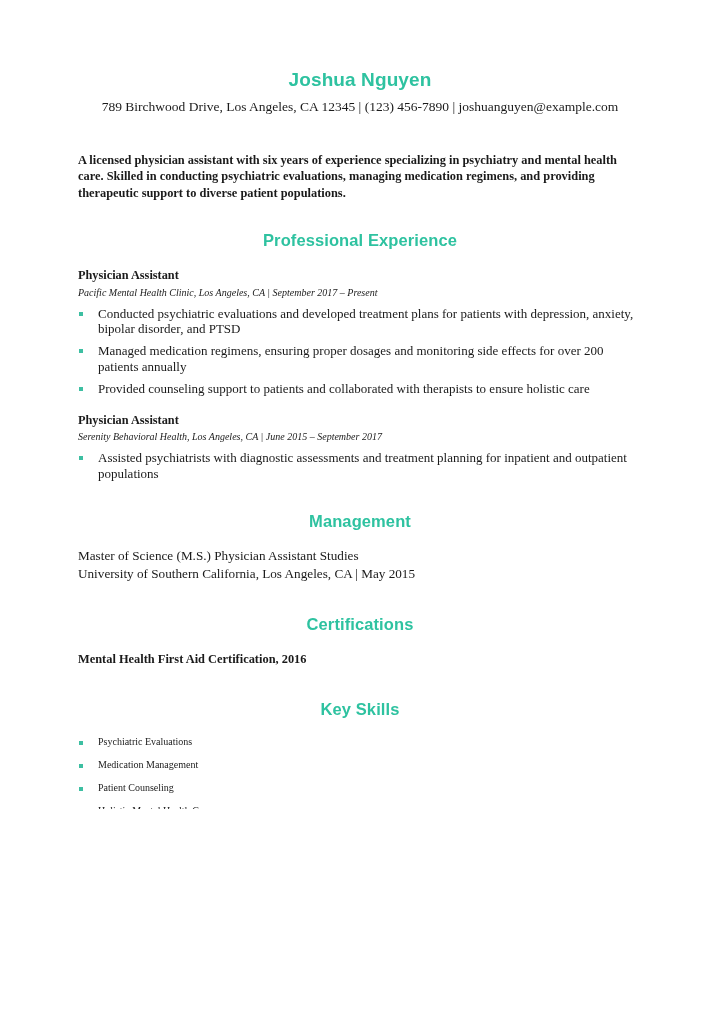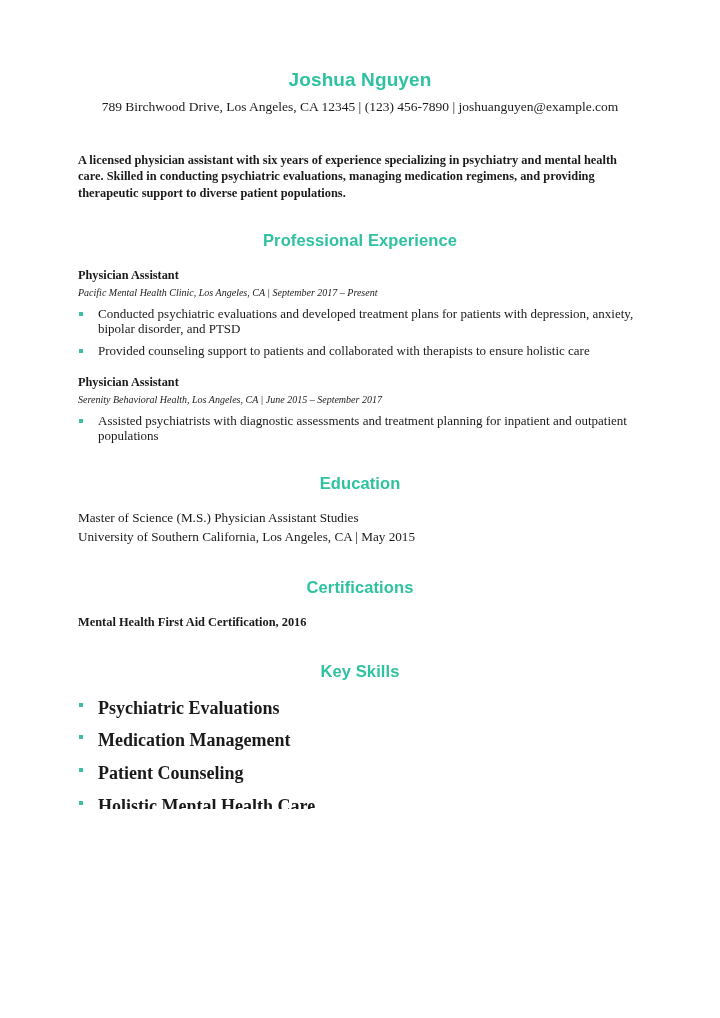--- a/index.html
+++ b/index.html
@@ -127,22 +127,22 @@
   
   ul.skills {
     list-style: none;
     margin: 17px 0 0 0;
     padding: 0;
   }
   ul.skills li {
     position: relative;
     padding-left: 20px;
     margin-bottom: 11px;
-    font-weight: bold;
-    font-size: 18px;
+    font-weight: normal;
+    font-size: 10px;
     line-height: 1.2;
   }
   ul.skills li .sq {
     position: absolute;
     left: 1px;
     top: 5px;
     width: 4px;
     height: 4px;
     background: #3dbfa2;
     display: block;
@@ -159,33 +159,34 @@
 
     <div class="summary">A licensed physician assistant with six years of experience specializing in psychiatry and mental health care. Skilled in conducting psychiatric evaluations, managing medication regimens, and providing therapeutic support to diverse patient populations.</div>
 
     <div class="section-heading sec-experience">Professional Experience</div>
 
     <div class="exp-block">
       <div class="job-title">Physician Assistant</div>
       <div class="job-meta">Pacific Mental Health Clinic, Los Angeles, CA | September 2017 – Present</div>
       <ul class="bullets">
         <li><span class="sq"></span><span>Conducted psychiatric evaluations and developed treatment plans for patients with depression, anxiety, bipolar disorder, and PTSD</span></li>
+        <li><span class="sq"></span><span>Managed medication regimens, ensuring proper dosages and monitoring side effects for over 200 patients annually</span></li>
         <li><span class="sq"></span><span>Provided counseling support to patients and collaborated with therapists to ensure holistic care</span></li>
       </ul>
     </div>
 
     <div class="exp-block second">
       <div class="job-title">Physician Assistant</div>
       <div class="job-meta">Serenity Behavioral Health, Los Angeles, CA | June 2015 – September 2017</div>
       <ul class="bullets">
         <li><span class="sq"></span><span>Assisted psychiatrists with diagnostic assessments and treatment planning for inpatient and outpatient populations</span></li>
       </ul>
     </div>
 
-    <div class="section-heading sec-education">Education</div>
+    <div class="section-heading sec-education">Management</div>
     <div class="edu-block">
       <div class="edu-line">Master of Science (M.S.) Physician Assistant Studies</div>
       <div class="edu-line">University of Southern California, Los Angeles, CA | May 2015</div>
     </div>
 
     <div class="section-heading sec-certs">Certifications</div>
     <div class="cert-block">
       <div class="cert-line">Mental Health First Aid Certification, 2016</div>
     </div>
 

